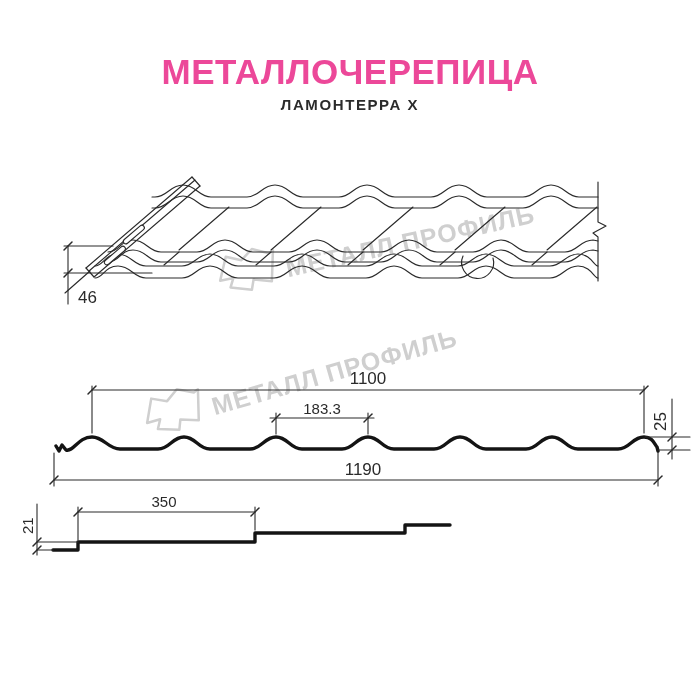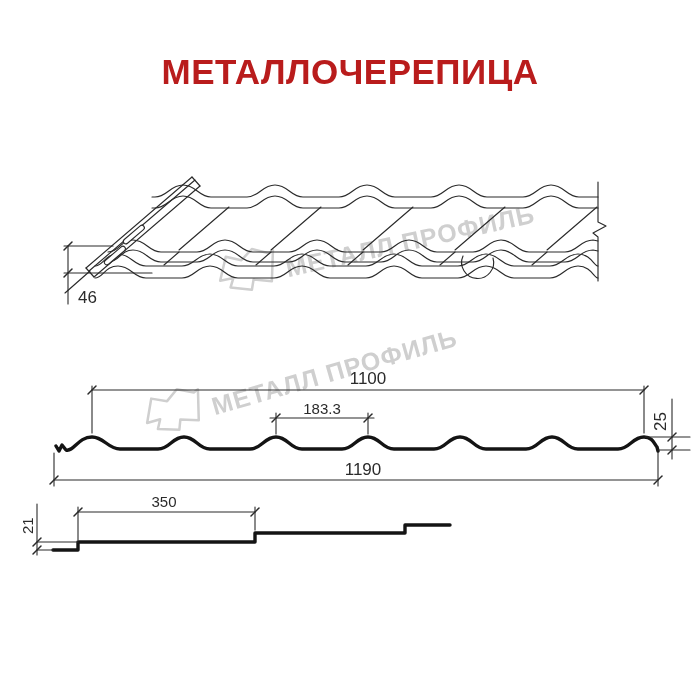--- a/index.html
+++ b/index.html
@@ -2,21 +2,21 @@
 <html><head>
 <meta charset="utf-8">
 <style>
   html,body{margin:0;padding:0;background:#fff;}
   #page{
     position:relative;width:700px;height:700px;background:#fff;overflow:hidden;
     font-family:"Liberation Sans","DejaVu Sans",sans-serif;
   }
   
   #header{position:absolute;left:0;top:54px;width:700px;text-align:center;z-index:3;}
-  #title{font-size:35px;font-weight:bold;letter-spacing:.5px;color:#b91c1c;line-height:1.05;}
+  #title{font-size:35px;font-weight:bold;letter-spacing:.5px;color:#ec4899;line-height:1.05;}
   #subtitle{margin-top:5px;font-size:15px;font-weight:600;letter-spacing:1.6px;color:#2b2b2b;}
   
   .wm{
     position:absolute;display:flex;align-items:flex-end;gap:7px;z-index:1;
     color:#cfcfcf;font-weight:bold;font-size:25px;letter-spacing:1px;white-space:nowrap;
     transform-origin:left bottom;
   }
   .wm svg{display:block;}
   #wm-top{left:222px;top:254px;transform:rotate(-12.5deg);}
   #wm-mid{left:150px;top:396px;transform:rotate(-16deg);}
@@ -44,20 +44,21 @@
 
   <div class="wm" id="wm-mid">
     <svg width="62" height="44" viewBox="0 0 64 44">
       <path d="M2,27 L13,4 L28,11 L41,2 L57,10 L62,8 L54,39 L36,33 L32,43 L11,36 L16,27 Z" fill="none" stroke="#cfcfcf" stroke-width="2.6" stroke-linejoin="round"></path>
     </svg>
     <span>МЕТАЛЛ ПРОФИЛЬ</span>
   </div>
 
   <div id="header">
     <div id="title">МЕТАЛЛОЧЕРЕПИЦА</div>
+    <div id="subtitle">ЛАМОНТЕРРА Х</div>
   </div>
 
   <svg id="drawing" width="700" height="700" viewBox="0 0 700 700">
 
     <g>
 
       <path id="band1" class="thin" d="M152,197 L155,197 C167,197 170,185 183,185 C196,185 199,197 211,197 L247,197 C259,197 262,185 275,185 C288,185 291,197 303,197 L339,197 C351,197 354,185 367,185 C380,185 383,197 395,197 L431,197 C443,197 446,185 459,185 C472,185 475,197 487,197 L523,197 C535,197 538,185 551,185 C564,185 567,197 579,197 L598,197"></path>
       <use href="#band1" transform="translate(0,11)"></use>
 
       <path id="band2" class="thin" d="M108,252 C120,252 120,240 133,240 C146,240 149,252 161,252 L197,252 C209,252 212,240 225,240 C238,240 241,252 253,252 L289,252 C301,252 304,240 317,240 C330,240 333,252 345,252 L381,252 C393,252 396,240 409,240 C422,240 425,252 437,252 L473,252 C485,252 488,240 501,240 C514,240 517,252 529,252 L565,252 C577,252 580,240 593,240 L598,241"></path>

